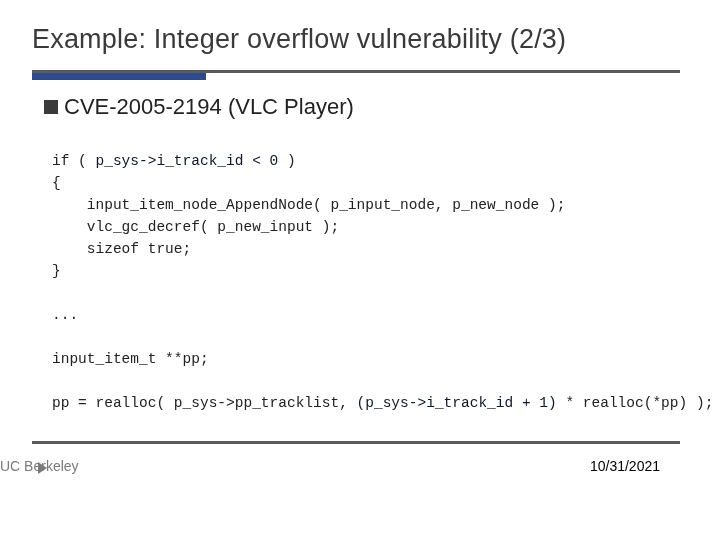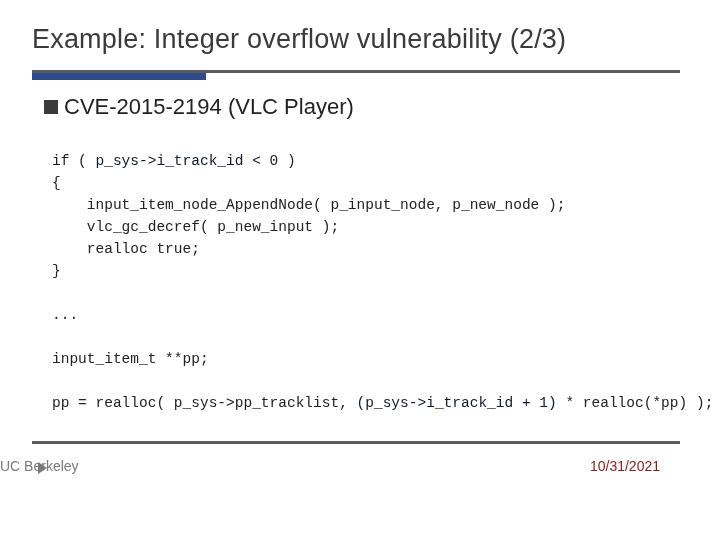--- a/index.html
+++ b/index.html
@@ -7,40 +7,40 @@
   .title{position:absolute;left:32px;top:24px;font-size:27px;color:#3a3a3a;font-weight:400;letter-spacing:.2px}
   .title-rule{position:absolute;left:32px;top:70px;height:3px;width:648px;background:#5b5b5b}
   .title-blue{position:absolute;left:32px;top:73px;height:7px;width:174px;background:#2f4a8a}
   .cve-line{position:absolute;left:44px;top:94px;font-size:22px;color:#222}
   .sq{display:inline-block;width:14px;height:14px;background:#3a3a3a;margin-right:6px;position:relative;top:0}
   .code{position:absolute;left:52px;top:150px;font-family:"Courier New",Courier,monospace;font-size:14.5px;line-height:22px;white-space:pre}
   .red{color:#0f172a}
   .footer-rule{position:absolute;left:32px;bottom:52px;height:3px;width:648px;background:#5b5b5b}
   .footer-tri{position:absolute;left:38px;bottom:22px;width:0;height:0;border-top:6px solid transparent;border-bottom:6px solid transparent;border-left:9px solid #7a7a7a}
   .footer-center{position:absolute;left:0;right:0;bottom:22px;text-align:left;font-size:14px;color:#7a7a7a}
-  .footer-date{position:absolute;right:60px;bottom:22px;font-size:14px;color:#7f1d1d}
+  .footer-date{position:absolute;right:60px;bottom:22px;font-size:14px;color:#000000}
 </style>
 </head>
 <body>
 
 <div class="slide">
 
   <div class="title">Example: Integer overflow vulnerability (2/3)</div>
   <div class="title-rule"></div>
   <div class="title-blue"></div>
 
   <div class="cve-line">
-    <span class="sq"></span><span>CVE-2015-2194 (VLC Player)</span>
+    <span class="sq"></span><span>CVE-2005-2194 (VLC Player)</span>
   </div>
 
   <div class="code"><span><span>if ( </span><span class="red">p_sys-&gt;i_track_id &lt; 0</span><span> )</span></span>
 <span>{</span>
 <span>    input_item_node_AppendNode( p_input_node, p_new_node );</span>
 <span>    vlc_gc_decref( p_new_input );</span>
-<span>    realloc true;</span>
+<span>    sizeof true;</span>
 <span>}</span>
 
 <span>...</span>
 
 <span>input_item_t **pp;</span>
 
 <span><span>pp = realloc( p_sys-&gt;pp_tracklist, </span><span class="red">(p_sys-&gt;i_track_id + 1)</span><span> * realloc(*pp) );</span></span></div>
 
   <div class="footer-rule"></div>
   <div class="footer-tri"></div>

